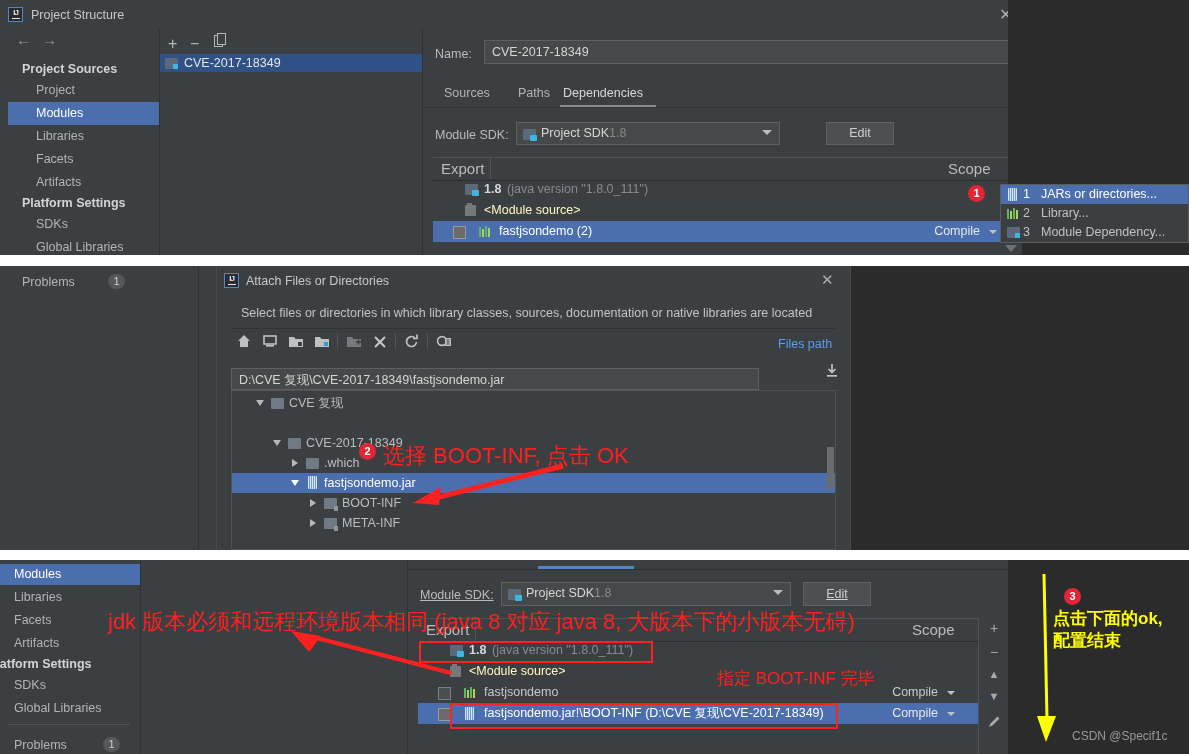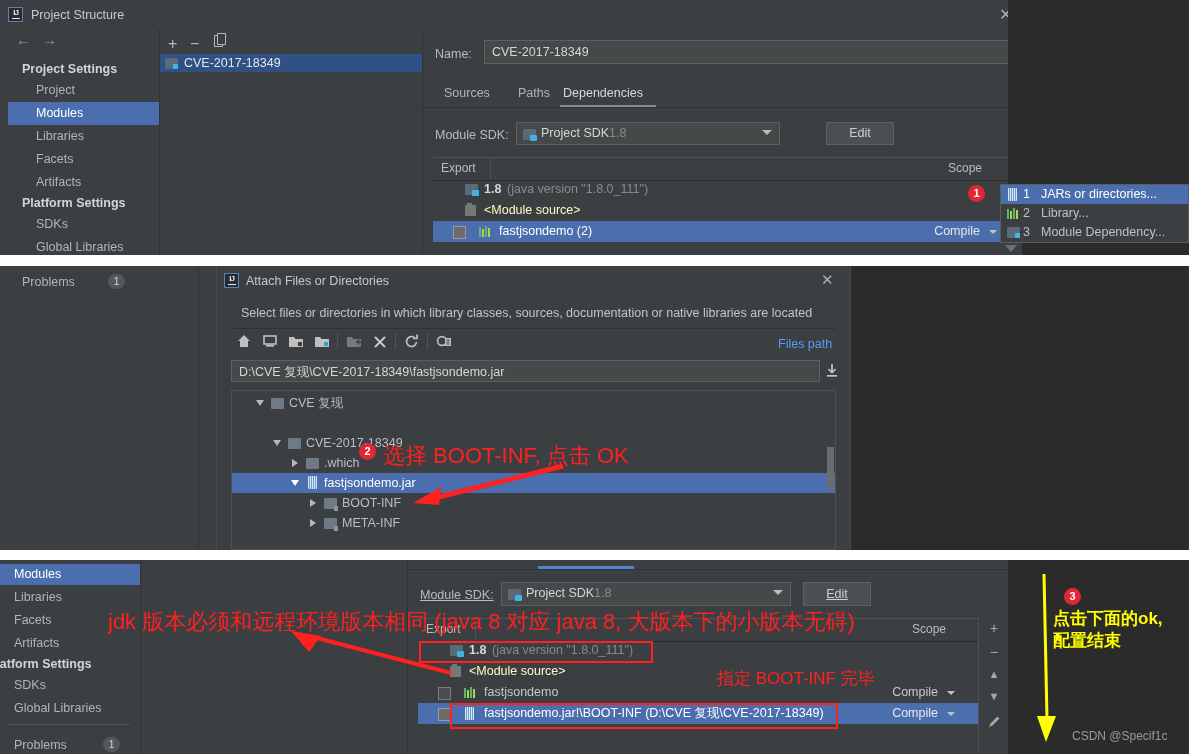--- a/index.html
+++ b/index.html
@@ -48,21 +48,21 @@
   .hr{position:absolute;height:1px;background:#323232;}
   .combo{position:absolute;background:#45494a;border:1px solid #5e6060;box-sizing:border-box;
          font-size:12.5px;color:#d6d6d6;line-height:20px;padding-left:6px;}
   .combo .arr{position:absolute;right:7px;top:7px;width:0;height:0;border-left:5px solid transparent;
               border-right:5px solid transparent;border-top:5px solid #bcbcbc;}
   .btn{position:absolute;background:#4c5052;border:1px solid #5e6163;box-sizing:border-box;
        font-size:12.5px;color:#cfcfcf;text-align:center;}
 
   
   .tblhead{position:absolute;background:#3c3f41;border-top:1px solid #4f5356;
-           border-bottom:1px solid #2b2b2b;font-size:12px;color:#bbbbbb;}
+           border-bottom:1px solid #2b2b2b;font-size:15px;color:#bbbbbb;}
   .thcell{position:absolute;line-height:21px;padding-left:8px;box-sizing:border-box;
           border-right:1px solid #4f5356;height:21px;}
   .trow{position:absolute;height:21px;line-height:21px;font-size:12.5px;box-sizing:border-box;}
   .trow.on{background:#4b6eaf;}
   .cbx{position:absolute;width:11px;height:11px;background:#6b6b6b;border:1px solid #9a9a9a;}
   .cbx.empty{background:#4b4e50;border:1px solid #7d7d7d;}
   .scopecell{position:absolute;font-size:12.5px;color:#c9c9c9;}
   .scopearr{position:absolute;width:0;height:0;border-left:4px solid transparent;
             border-right:4px solid transparent;border-top:4px solid #c3c3c3;}
 
@@ -153,21 +153,21 @@
           <u></u>
         </div>
       <div class="wintitle" style="left:31px;top:8px;">Project Structure</div>
       <div class="winclose" style="left:999px;top:5px;">✕</div>
     </div>
 
     <div id="topside">
       <div class="navrow" style="top:2px;">←</div>
       <div class="navrow" style="left:34px;top:2px;">→</div>
 
-      <div class="cat" style="top:33px;">Project Settings</div>
+      <div class="cat" style="top:33px;">Project Sources</div>
       <div class="leaf" style="top:50px;">Project</div>
       <div class="leaf on" style="top:73px;">Modules</div>
       <div class="leaf" style="top:96px;">Libraries</div>
       <div class="leaf" style="top:119px;">Facets</div>
       <div class="leaf" style="top:142px;">Artifacts</div>
       <div class="cat" style="top:167px;">Platform Settings</div>
       <div class="leaf" style="top:184px;">SDKs</div>
       <div class="leaf" style="top:207px;">Global Libraries</div>
     </div>
 
@@ -337,21 +337,21 @@
       <div class="vsep" style="left:210px;top:67px;height:16px;"></div>
       <div class="tbicon" style="left:216px;top:65px;">
         <svg width="22" height="20" viewBox="0 0 22 20">
             <circle cx="9" cy="10" r="4.4" fill="none" stroke="#c0c0c0" stroke-width="1.6"></circle>
             <rect x="12" y="7" width="6" height="8" fill="#c0c0c0"></rect>
             <path d="M13.5 9 h3 M13.5 11 h3 M13.5 13 h3" stroke="#3c3f41" stroke-width="1"></path>
           </svg>
       </div>
       <div class="hidepath" style="left:561px;top:71px;">Files path</div>
 
-      <div class="textfield" style="left:14px;top:94px;width:589px;height:22px;">D:\CVE 复现\CVE-2017-18349\fastjsondemo.jar</div>
+      <div class="textfield" style="left:14px;top:102px;width:528px;height:22px;">D:\CVE 复现\CVE-2017-18349\fastjsondemo.jar</div>
       <div style="position:absolute;left:608px;top:97px;">
         <svg width="14" height="16" viewBox="0 0 14 16">
             <path d="M7 1 v8 M3.5 6 L7 9.5 L10.5 6" stroke="#c3c3c3" stroke-width="1.7" fill="none"></path>
             <rect x="2" y="12" width="10" height="1.7" fill="#c3c3c3"></rect>
           </svg>
       </div>
 
       <div class="treebox" style="left:14px;top:124px;width:605px;height:160px;">
         <div class="trr" style="left:0;top:2px;width:603px;">
           <span class="tri down" style="position:absolute;left:24px;top:7px;"></span>

